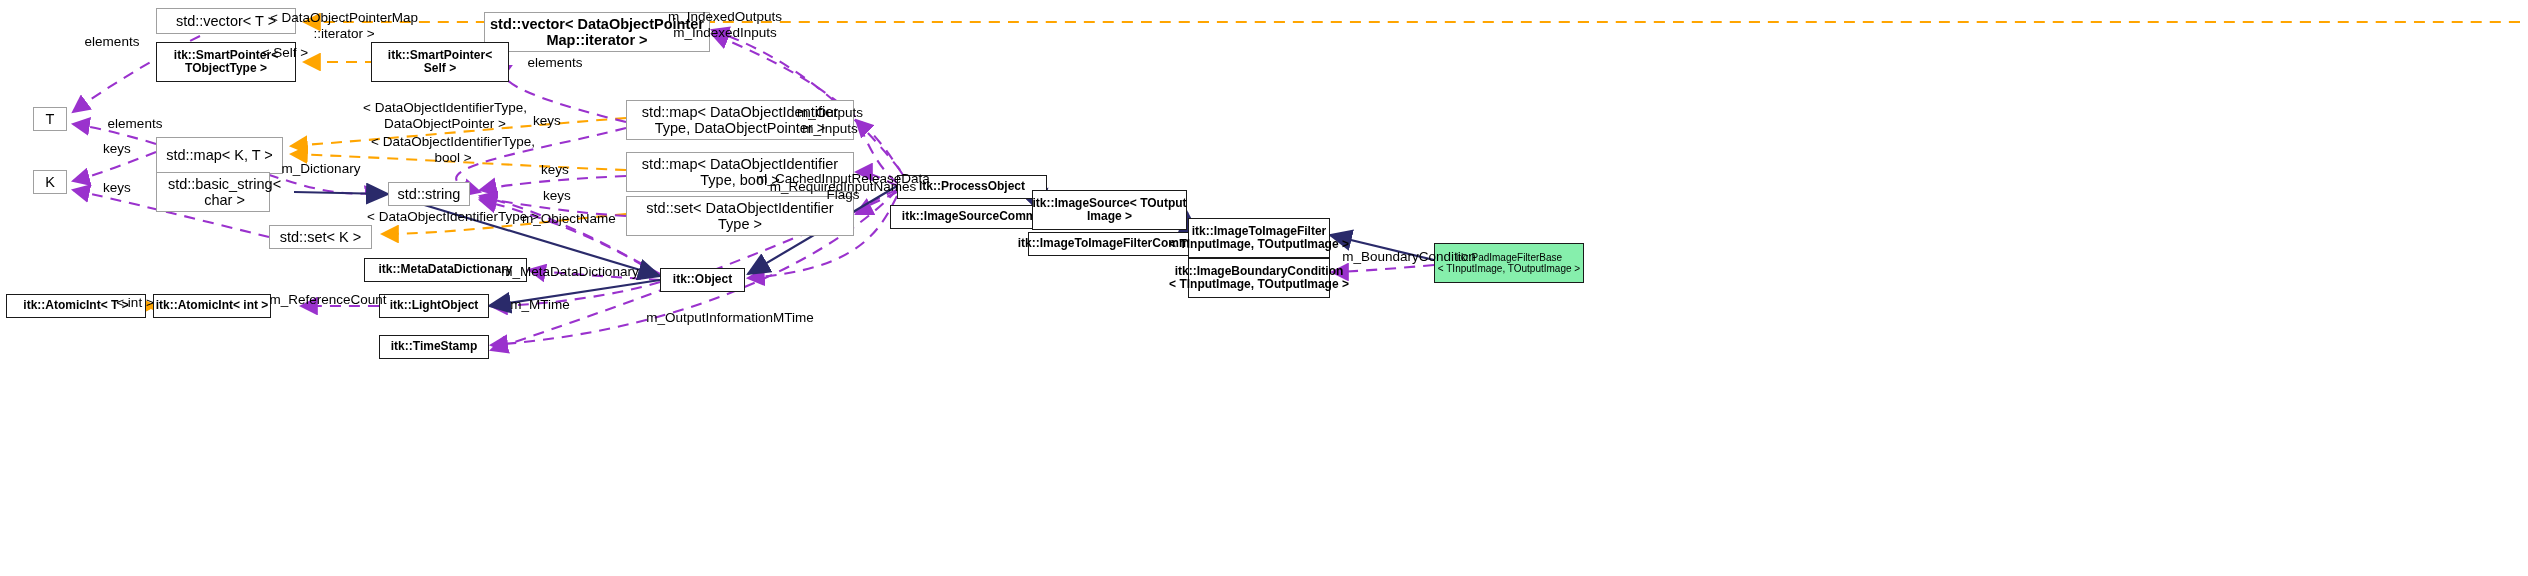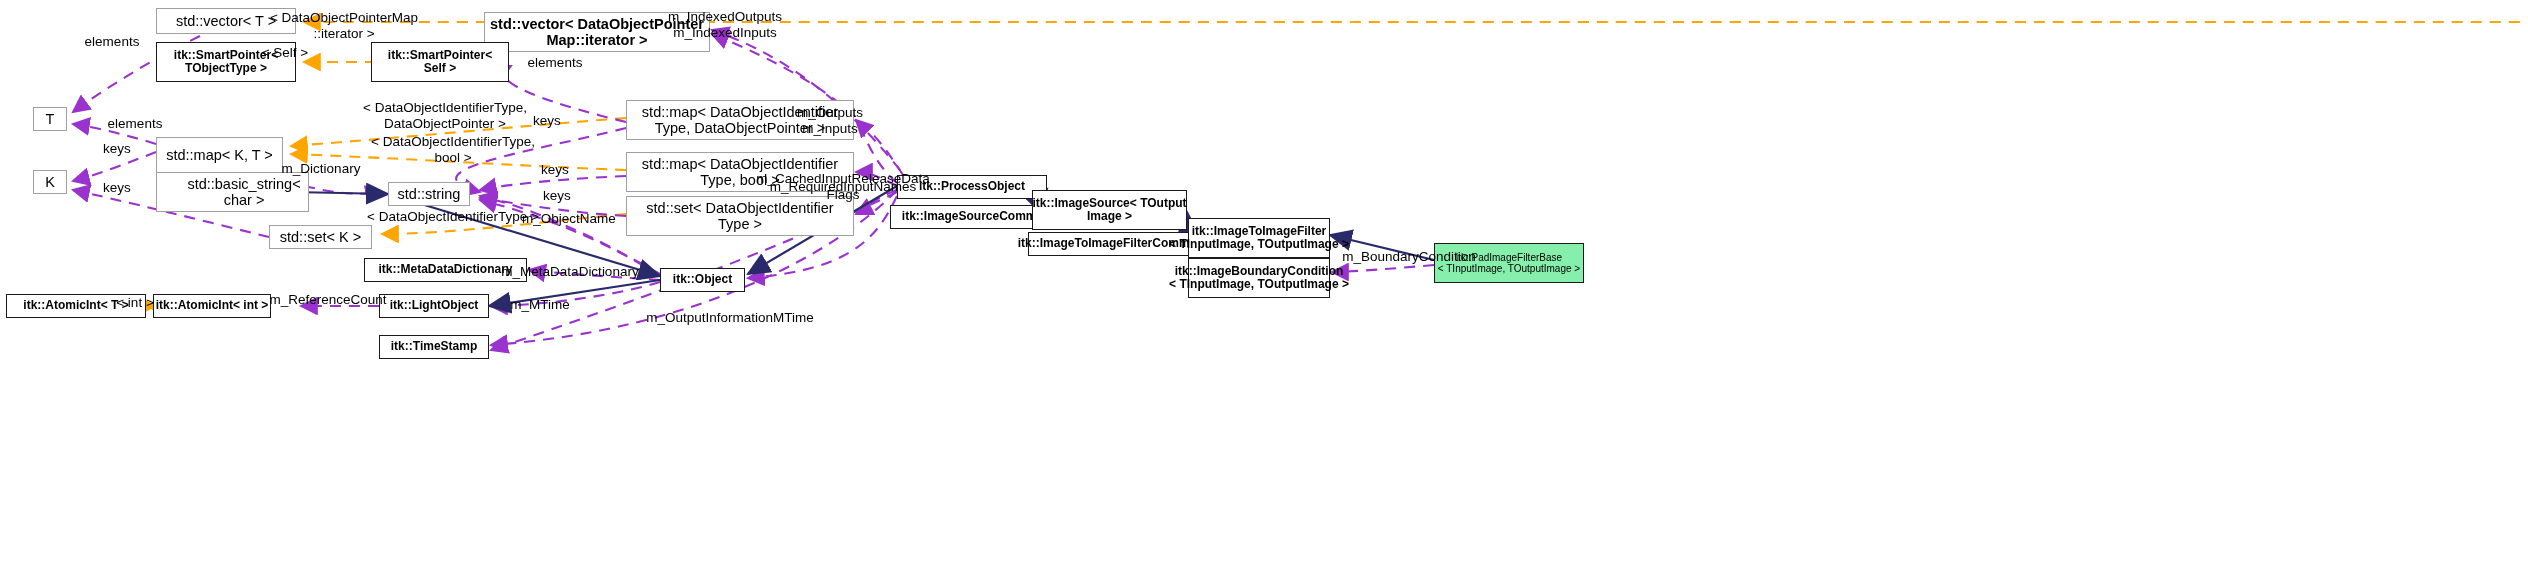--- a/index.html
+++ b/index.html
@@ -134,21 +134,21 @@
       <div class="node n-tmpl" style="left: 156px; top: 8px; width: 140px; height: 26px;">std::vector&lt; T &gt;</div>
       <div class="node n-itk" style="left: 156px; top: 42px; width: 140px; height: 40px;">itk::SmartPointer&lt;
 TObjectType &gt;</div>
       <div class="node n-tmpl" style="left: 484px; top: 12px; width: 226px; height: 40px; font-weight: bold;">std::vector&lt; DataObjectPointer
 Map::iterator &gt;</div>
       <div class="node n-itk" style="left: 371px; top: 42px; width: 138px; height: 40px;">itk::SmartPointer&lt;
 Self &gt;</div>
       <div class="node n-tmpl" style="left: 33px; top: 107px; width: 34px; height: 24px;">T</div>
       <div class="node n-tmpl" style="left: 156px; top: 137px; width: 127px; height: 37px;">std::map&lt; K, T &gt;</div>
       <div class="node n-tmpl" style="left: 33px; top: 170px; width: 34px; height: 24px;">K</div>
-      <div class="node n-tmpl" style="left: 156px; top: 172px; width: 153px; height: 40px; padding-left: 23px;">std::basic_string&lt;
+      <div class="node n-tmpl" style="left: 156px; top: 172px; width: 114px; height: 40px; padding-left: 23px;">std::basic_string&lt;
 char &gt;</div>
       <div class="node n-tmpl" style="left: 269px; top: 225px; width: 103px; height: 24px;">std::set&lt; K &gt;</div>
       <div class="node n-tmpl" style="left: 388px; top: 182px; width: 82px; height: 24px;">std::string</div>
       <div class="node n-tmpl" style="left: 626px; top: 100px; width: 228px; height: 40px;">std::map&lt; DataObjectIdentifier
 Type, DataObjectPointer &gt;</div>
       <div class="node n-tmpl" style="left: 626px; top: 152px; width: 228px; height: 40px;">std::map&lt; DataObjectIdentifier
 Type, bool &gt;</div>
       <div class="node n-tmpl" style="left: 626px; top: 196px; width: 228px; height: 40px;">std::set&lt; DataObjectIdentifier
 Type &gt;</div>
       <div class="node n-itk" style="left: 364px; top: 258px; width: 163px; height: 24px;">itk::MetaDataDictionary</div>

